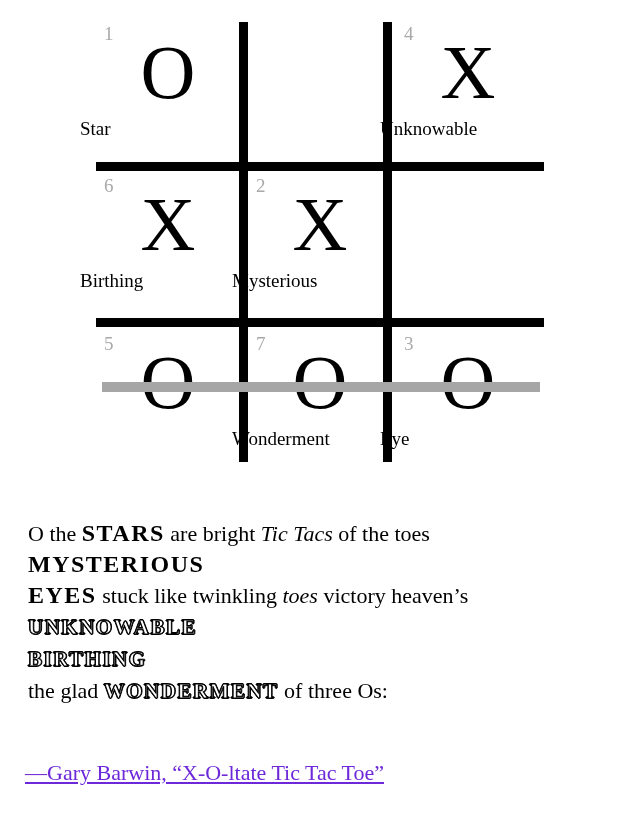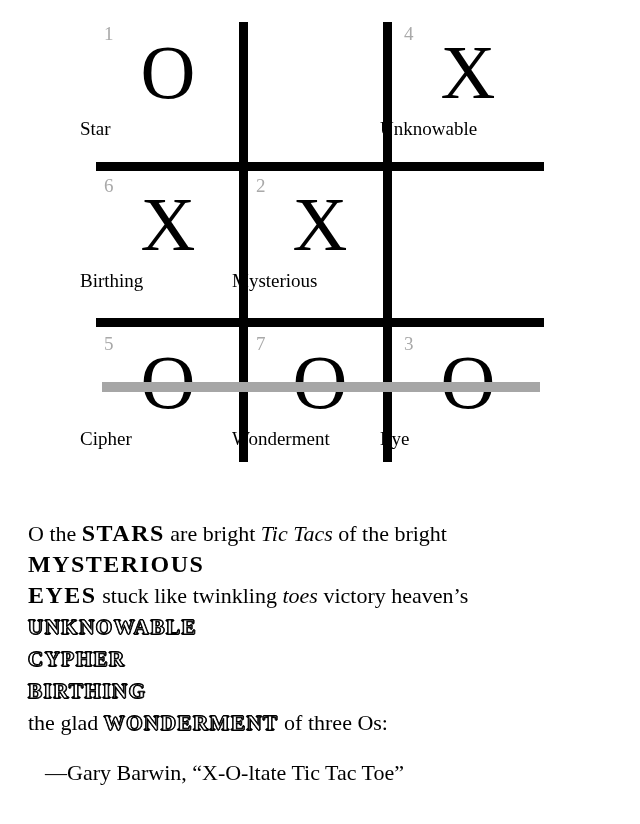--- a/index.html
+++ b/index.html
@@ -125,26 +125,27 @@
     font-size: 21px;
     color: #ffffff;
     -webkit-text-stroke: 1px #000000;
     text-shadow:
       -1px 0 #000, 1px 0 #000, 0 -1px #000, 0 1px #000;
   }
   .ital { font-style: italic; text-align: right; }
 
   #attribution {
     position: absolute;
-    left: 45px;
+    left: 25px;
     top: 760px;
     font-family: "Liberation Serif", serif;
     font-size: 22px;
-    color: #000000;
+    color: #6d28d9;
     white-space: nowrap;
+    text-decoration: underline;
   }
 </style>
 </head>
 <body>
 
 <div id="board">
 
   <div class="grid-line v1"></div>
   <div class="grid-line v2"></div>
   <div class="grid-line h1"></div>
@@ -182,40 +183,38 @@
 
   <div class="cell c5">
     <span class="cell-number"></span>
     <span class="cell-mark"></span>
     <span class="cell-label"></span>
   </div>
 
   <div class="cell c6">
     <span class="cell-number">5</span>
     <span class="cell-mark">O</span>
-    <span class="cell-label">Cipher</span>
   </div>
 
   <div class="cell c7">
     <span class="cell-number">7</span>
     <span class="cell-mark">O</span>
     <span class="cell-label">Wonderment</span>
   </div>
 
   <div class="cell c8">
     <span class="cell-number">3</span>
     <span class="cell-mark">O</span>
     <span class="cell-label">Eye</span>
   </div>
 
   <div class="win-line"></div>
 </div>
 
 <div id="poem">
-    <div class="line"><span>O the </span><span class="caps">STARS</span><span> are bright </span><span class="ital">Tic Tacs</span><span> of the bright</span></div>
+    <div class="line"><span>O the </span><span class="caps">STARS</span><span> are bright </span><span class="ital">Tic Tacs</span><span> of the toes</span></div>
     <div class="line"><span class="caps">MYSTERIOUS</span></div>
     <div class="line"><span class="caps">EYES</span><span> stuck like twinkling </span><span class="ital">toes</span><span> victory heaven’s</span></div>
     <div class="line"><span class="outline-caps">UNKNOWABLE</span></div>
-    <div class="line"><span class="outline-caps">CYPHER</span></div>
     <div class="line"><span class="outline-caps">BIRTHING</span></div>
     <div class="line"><span>the glad </span><span class="outline-caps">WONDERMENT</span><span> of three Os:</span></div>
   </div>
 <div id="attribution">—Gary Barwin, “X-O-ltate Tic Tac Toe”</div>
 
 </body></html>

